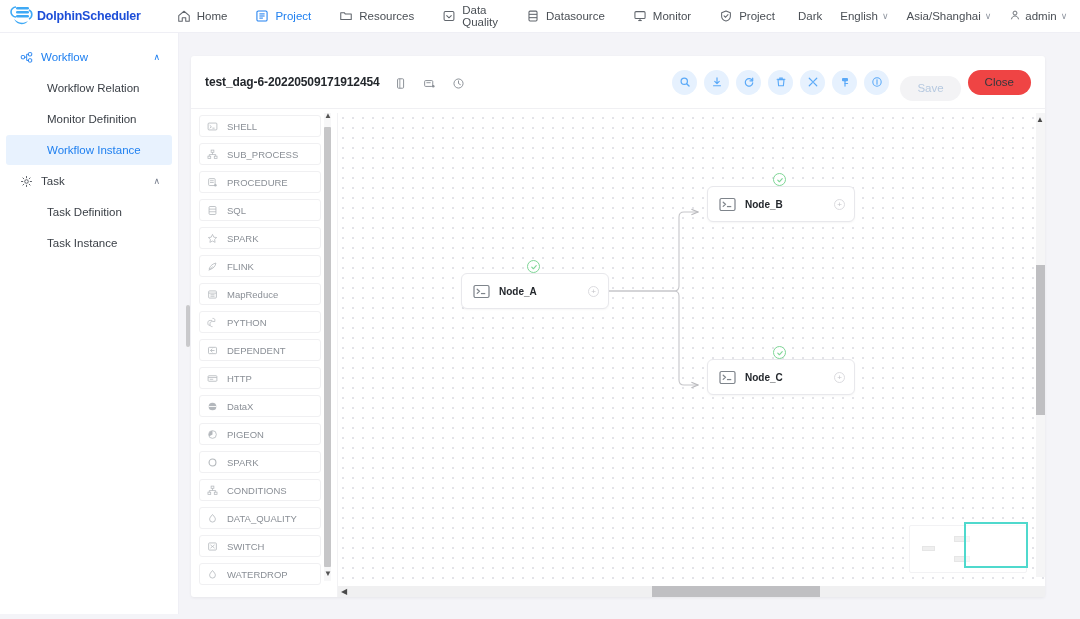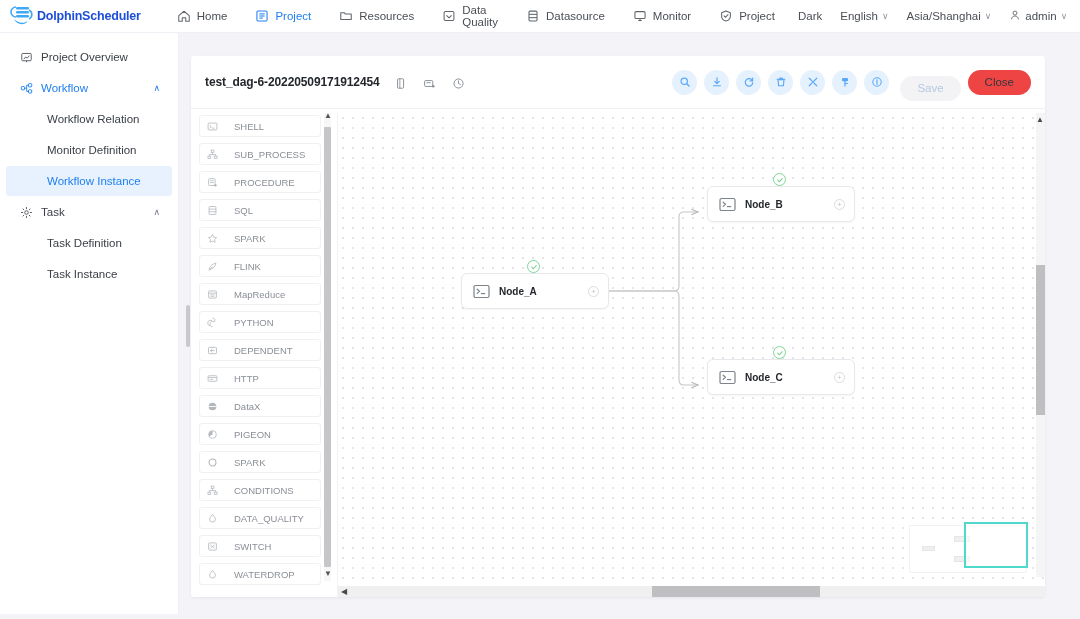--- a/index.html
+++ b/index.html
@@ -87,21 +87,21 @@
   .pill-save { background: #f3f3f5; color: #b6c9e0; margin-left: 4px; margin-top: 12px; }
   .pill-close { background: #ef4444; color: #33383e; }
 
   
   .body-row { display: flex; height: 488px; position: relative; }
   .tasklist {
     width: 146px; flex: none; position: relative;
     padding: 6px 0 0 8px; overflow: hidden;
   }
   .task-item {
-    display: flex; align-items: center; gap: 16px;
+    display: flex; align-items: center; gap: 9px;
     height: 22px; margin-bottom: 6px; width: 122px;
     border: 1px solid #f0f0f2; border-radius: 3px;
     background: #fff; font-size: 9.5px; color: #8a8f96;
     padding-left: 7px; cursor: grab;
   }
   .task-ico { width: 11px; height: 11px; flex: none; opacity: .75; }
   .tl-scroll {
     position: absolute; right: 6px; top: 4px; width: 7px; height: 468px;
     background: #f7f7f8;
   }
@@ -280,30 +280,20 @@
           </svg>
         </span>
         <span>admin</span>
         <span class="caret">∨</span>
       </div>
     </div>
   </div>
 
   <div class="sidebar">
 
-    <div class="side-item">
-      <span class="side-ico">
-        <svg viewBox="0 0 16 16" width="13" height="13">
-          <rect x="2.2" y="3" width="11.6" height="9" rx="1.2" fill="none" stroke="#5a5f66" stroke-width="1.2"></rect>
-          <path d="M5 9.6l2-2.3 1.8 1.5 2.4-2.7" fill="none" stroke="#5a5f66" stroke-width="1.2" stroke-linecap="round"></path>
-          <line x1="8" y1="12" x2="8" y2="13.8" stroke="#5a5f66" stroke-width="1.2"></line>
-        </svg>
-      </span>
-      <span>Project Overview</span>
-    </div>
 
     <div class="side-item blue">
       <span class="side-ico">
         <svg viewBox="0 0 16 16" width="13" height="13">
           <rect x="1.6" y="5.6" width="4" height="4" rx="1" fill="none" stroke="#2080f0" stroke-width="1.2"></rect>
           <rect x="10.4" y="2" width="4" height="4" rx="1" fill="none" stroke="#2080f0" stroke-width="1.2"></rect>
           <rect x="10.4" y="9.6" width="4" height="4" rx="1" fill="none" stroke="#2080f0" stroke-width="1.2"></rect>
           <path d="M5.6 7.6h2.6V4h2.2M8.2 7.6v4h2.2" fill="none" stroke="#2080f0" stroke-width="1.1"></path>
         </svg>
       </span>

